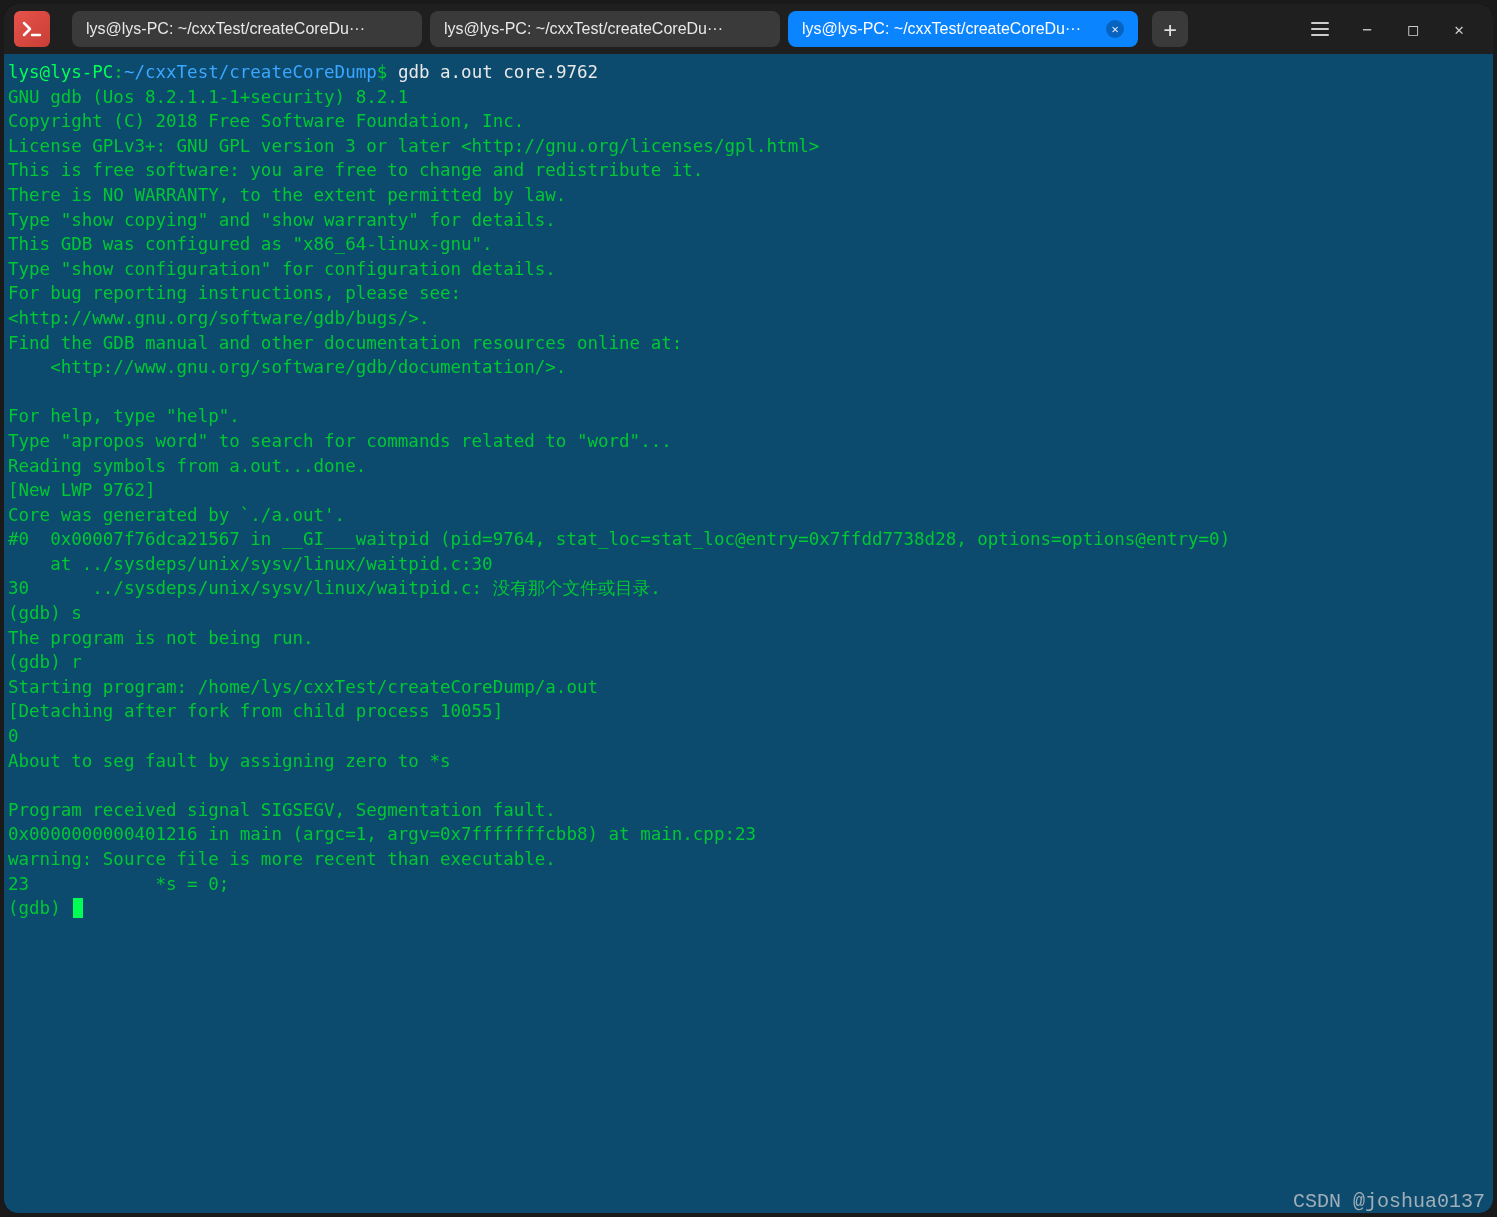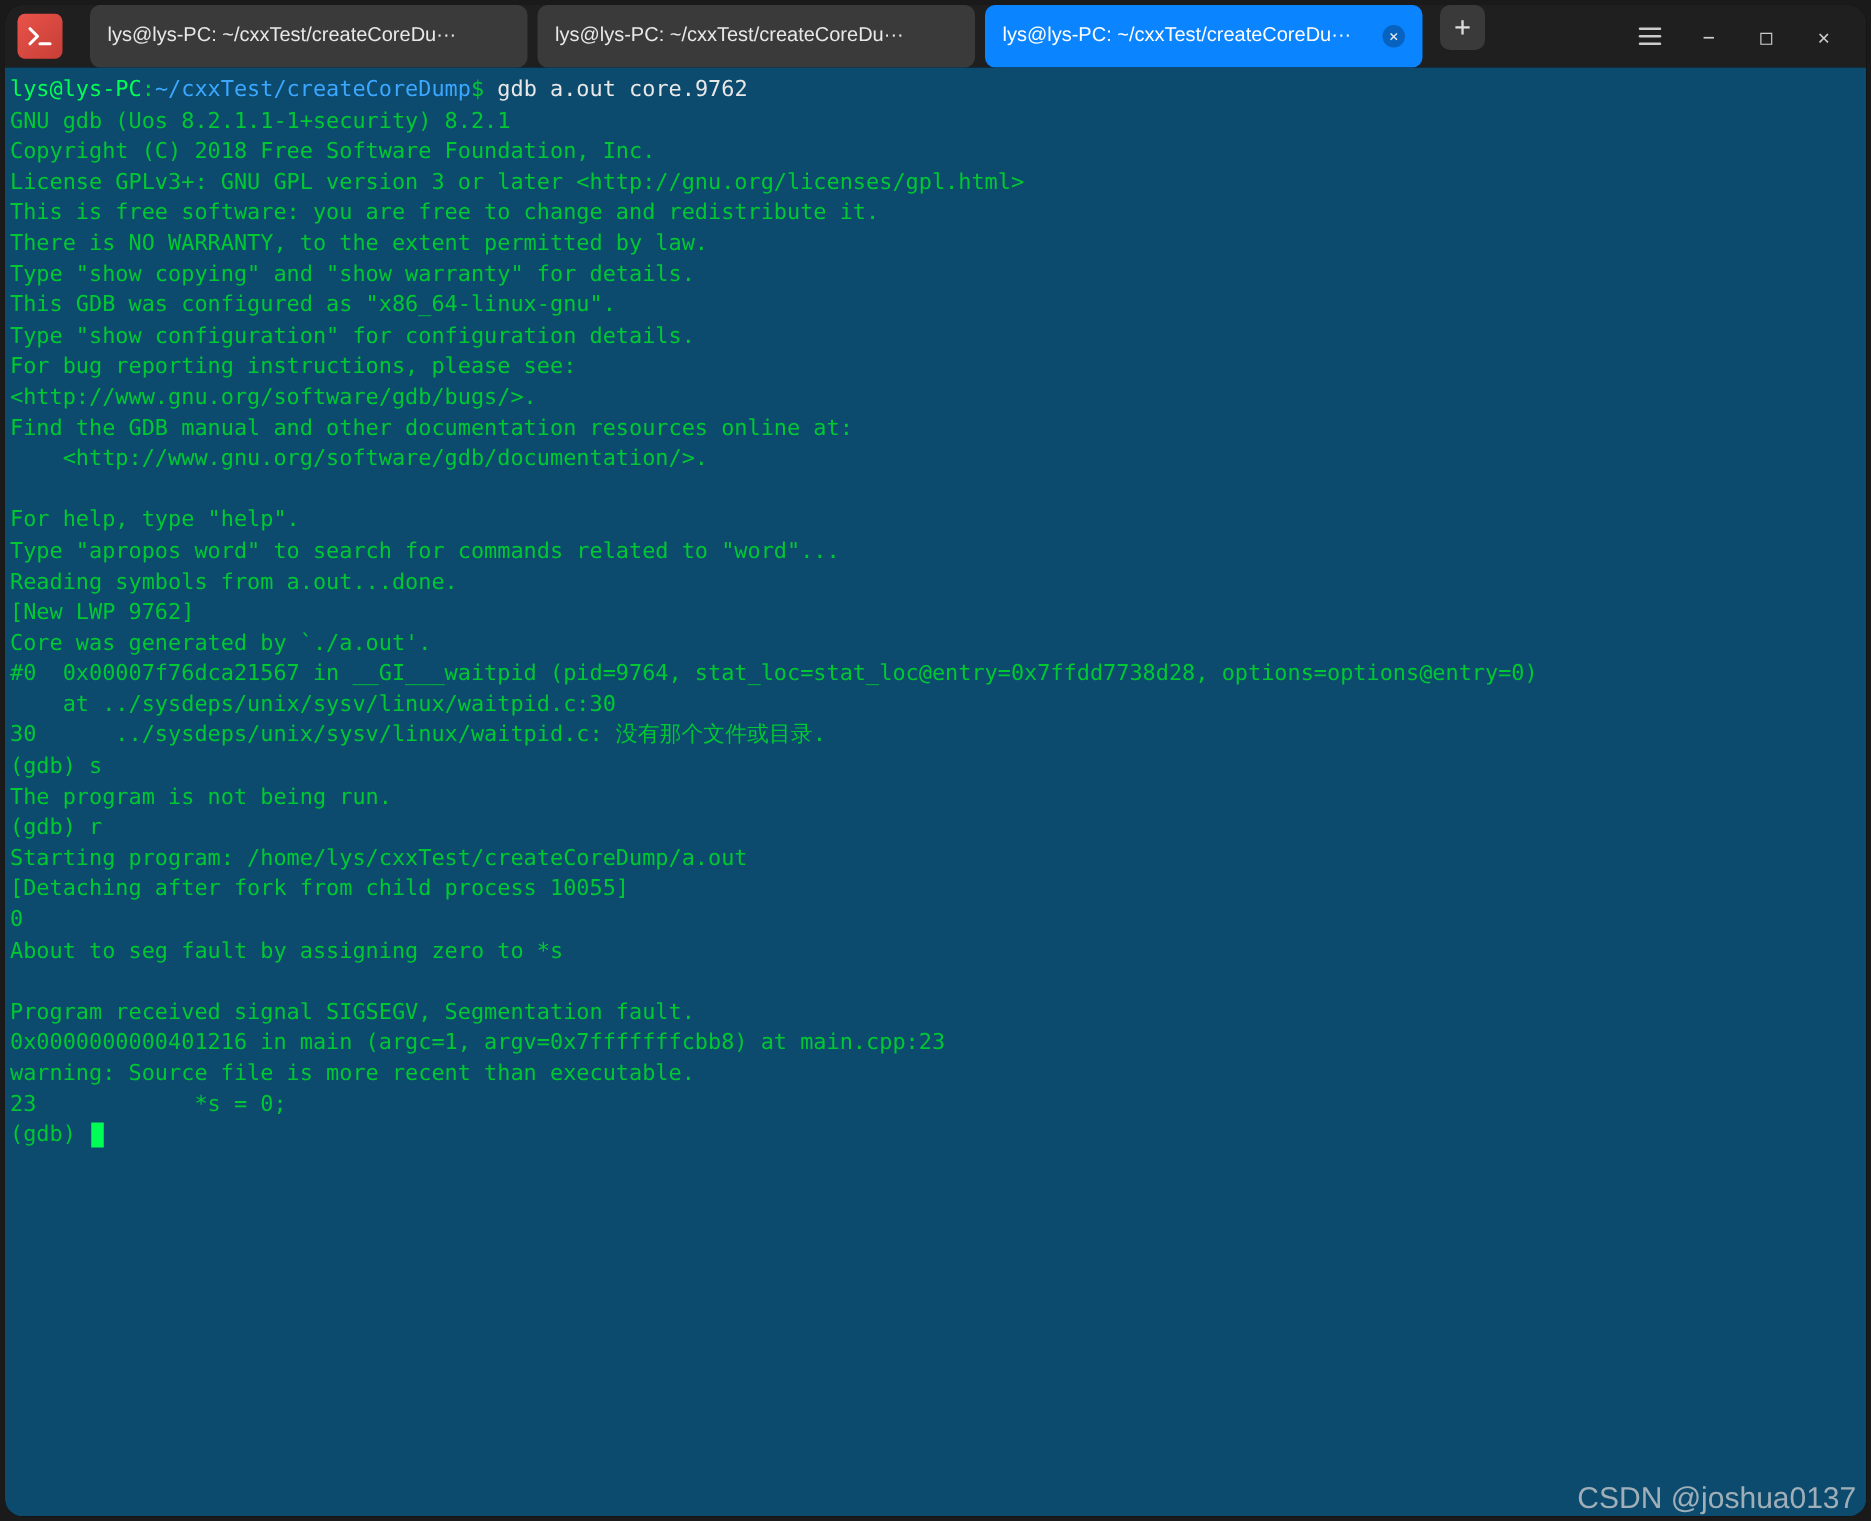--- a/index.html
+++ b/index.html
@@ -39,21 +39,21 @@
   flex-shrink: 0;
 }
 .tabs {
   display: flex;
   gap: 8px;
   flex: 1;
   min-width: 0;
   margin-left: 14px;
 }
 .tab {
-  height: 50px;
+  height: 36px;
   border-radius: 8px;
   display: flex;
   align-items: center;
   padding: 0 14px;
   gap: 8px;
   max-width: 350px;
   flex: 1;
   min-width: 0;
 }
 .tab-inactive { background: #3a3a3a; color: #e8e8e8; }
@@ -119,22 +119,22 @@
   display: inline-block;
   width: 10px; height: 20px;
   background: #00ff55;
   vertical-align: text-bottom;
   margin-left: 2px;
 }
 .watermark {
   position: absolute;
   right: 12px; bottom: 4px;
   color: #d0d0d0;
-  font-family: Liberation Sans, sans-serif;
-  font-size: 24px;
+  font-family: Liberation Mono, monospace;
+  font-size: 20px;
   opacity: .75;
 }
 </style>
 </head>
 <body>
 
 <div class="window">
 
   <div class="titlebar">
     <div class="app-icon">

